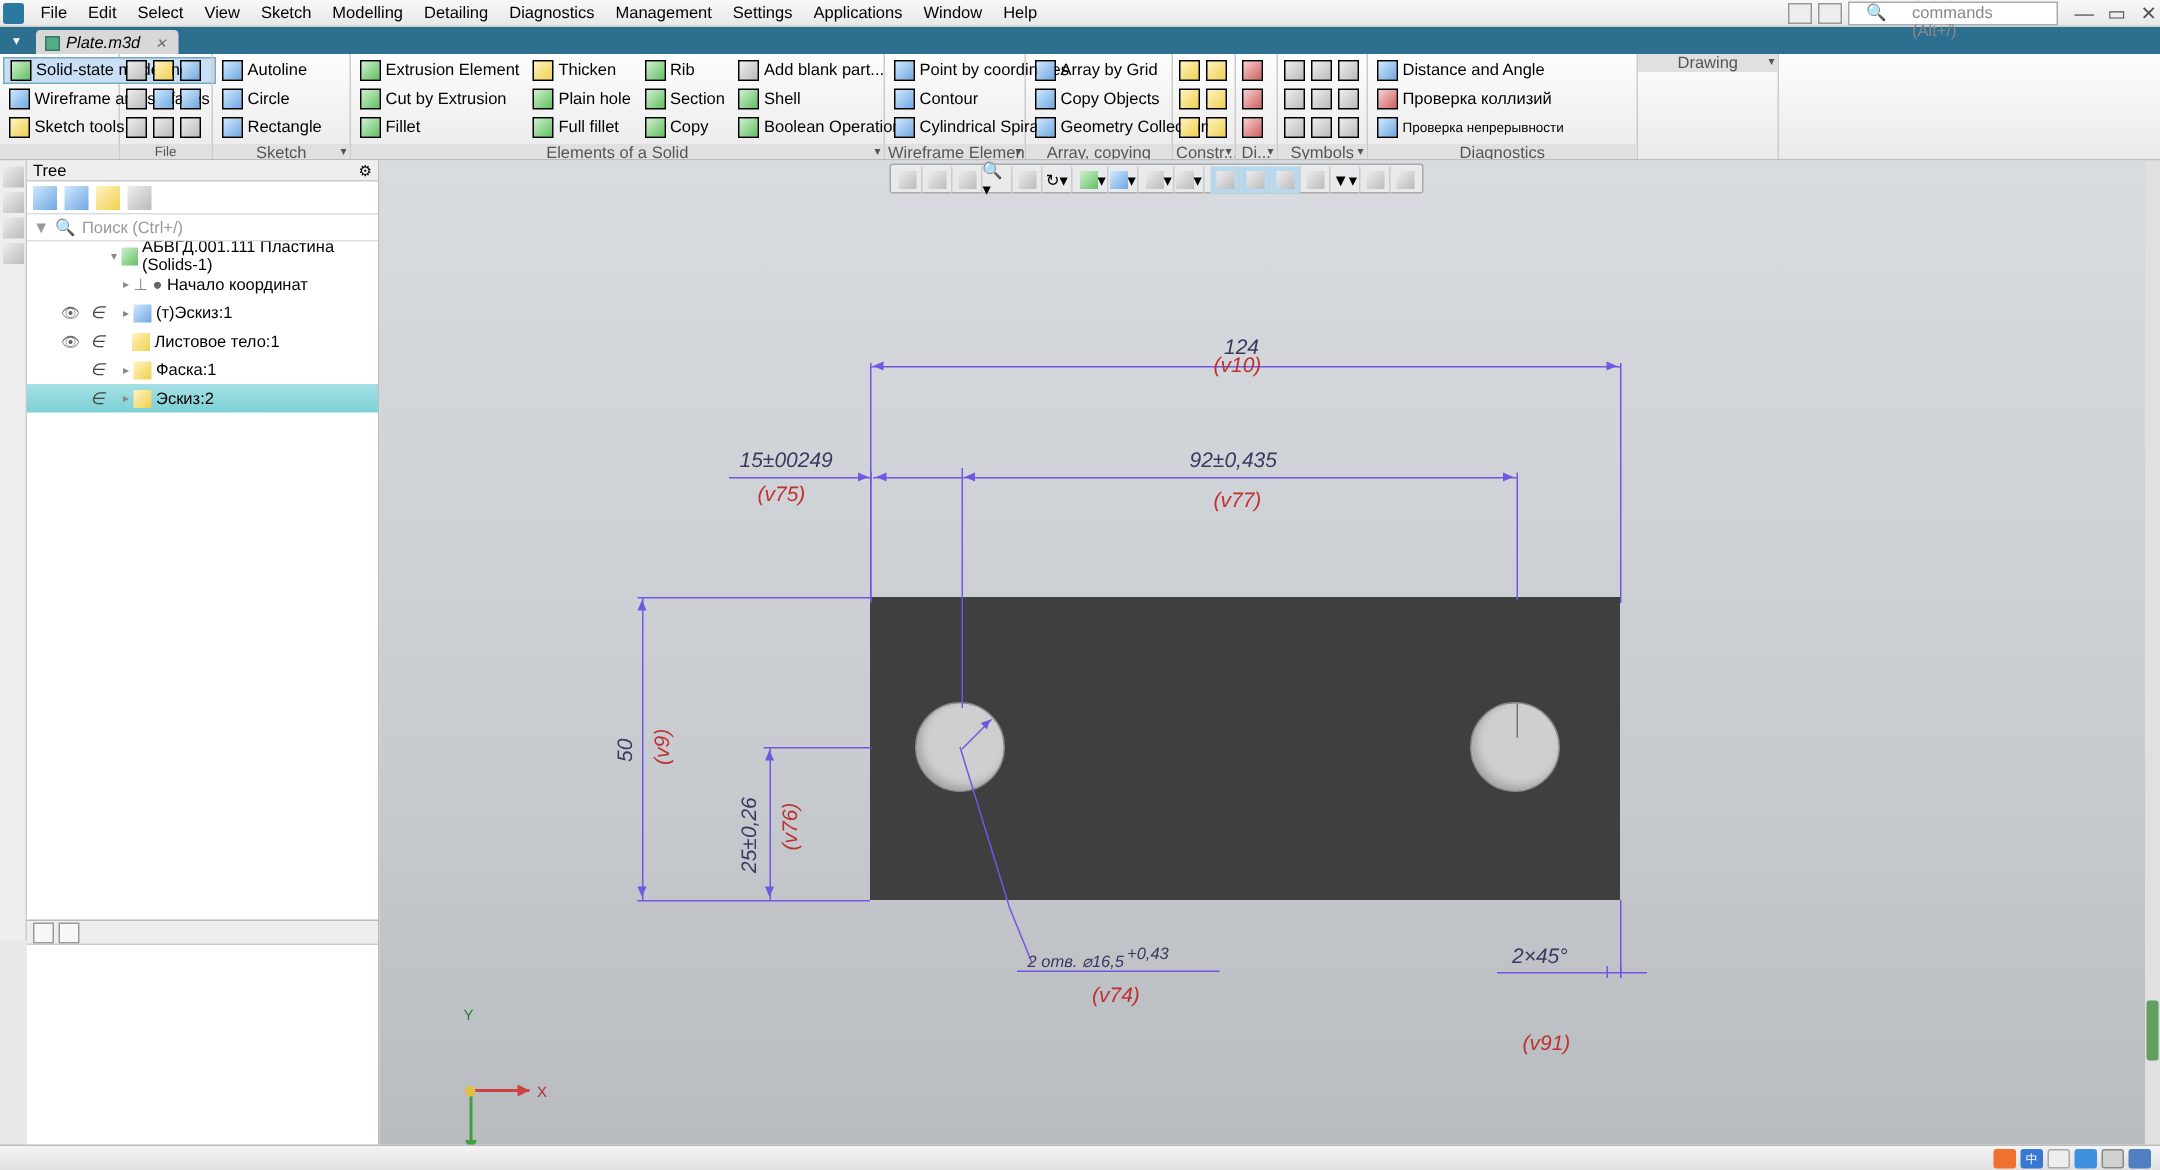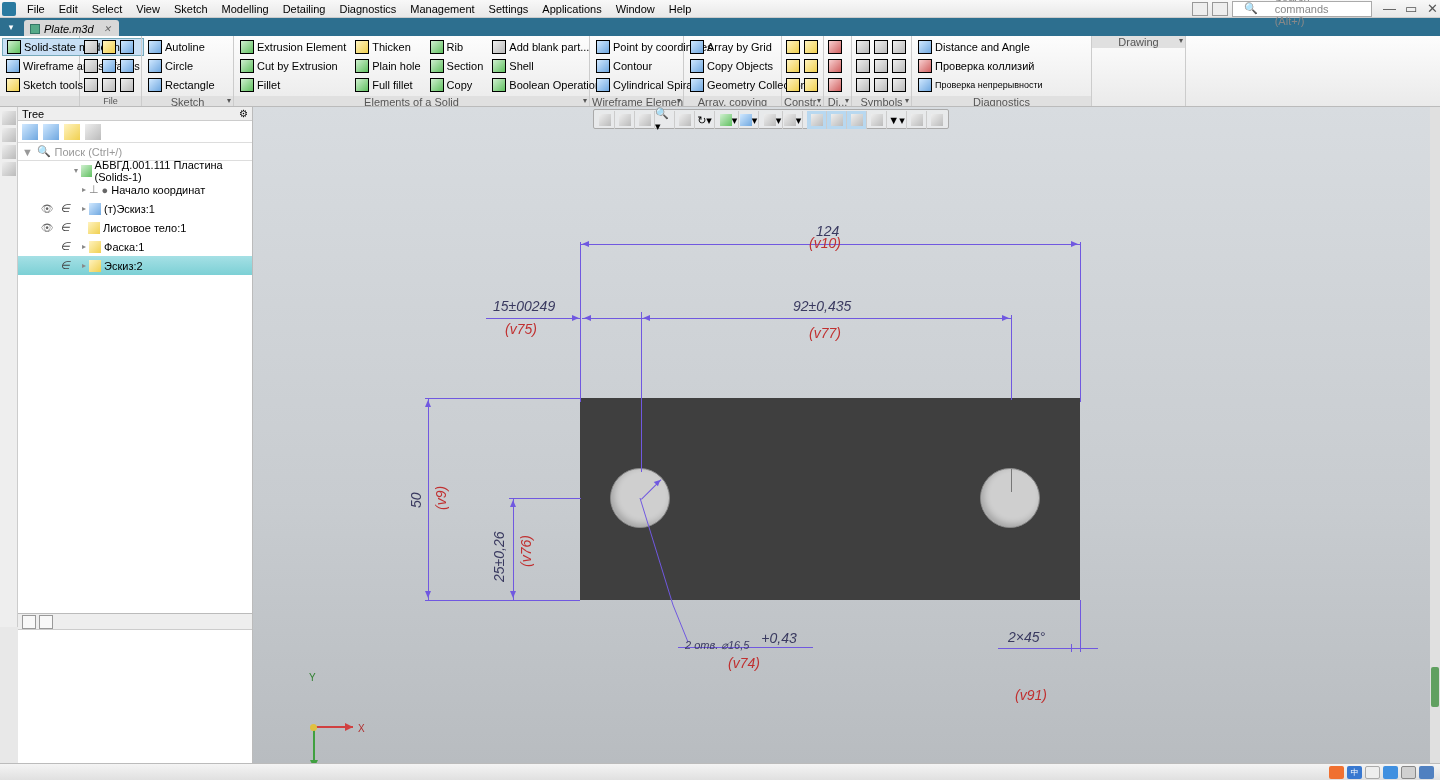--- a/index.html
+++ b/index.html
@@ -605,21 +605,21 @@
   <div class="dim-line-h" style="top:391px; left:256px; width:72px"></div>
   <div class="dim-line-v dim-arrow-t dim-arrow-b" style="top:391px; left:260px; height:102px"></div>
   <div class="dim-text v" style="top:475px; left:238px">25±0,26</div>
   <div class="dim-text dim-text-r v" style="top:460px; left:265px">(v76)</div>
 
   <svg style="position:absolute; top:380px; left:370px; width:200px; height:170px; overflow:visible">
     <line x1="17" y1="11" x2="50" y2="118" stroke="#7058e0" stroke-width="1"></line>
     <line x1="50" y1="118" x2="65" y2="155" stroke="#7058e0" stroke-width="1"></line>
   </svg>
   <div class="dim-line-h" style="top:540px; left:425px; width:135px"></div>
-  <div class="dim-text" style="top:523px; left:432px"><span>2 отв. ⌀16,5</span><sup style="font-size:14px; margin-left:12px">+0,43</sup></div>
+  <div class="dim-text" style="top:523px; left:432px"><span>2 отв. ⌀16,5</span><sup style="font-size:11px; margin-left:2px">+0,43</sup></div>
   <div class="dim-text dim-text-r" style="top:548px; left:475px">(v74)</div>
 
   <div class="dim-line-v" style="top:493px; left:827px; height:52px"></div>
   <div class="dim-line-h" style="top:541px; left:745px; width:100px"></div>
   <div class="dim-tick" style="top:537px; left:827px"></div>
   <div class="dim-tick" style="top:537px; left:818px"></div>
   <div class="dim-text" style="top:522px; left:755px">2×45°</div>
   <div class="dim-text dim-text-r" style="top:580px; left:762px">(v91)</div>
 
   <div class="axes">

